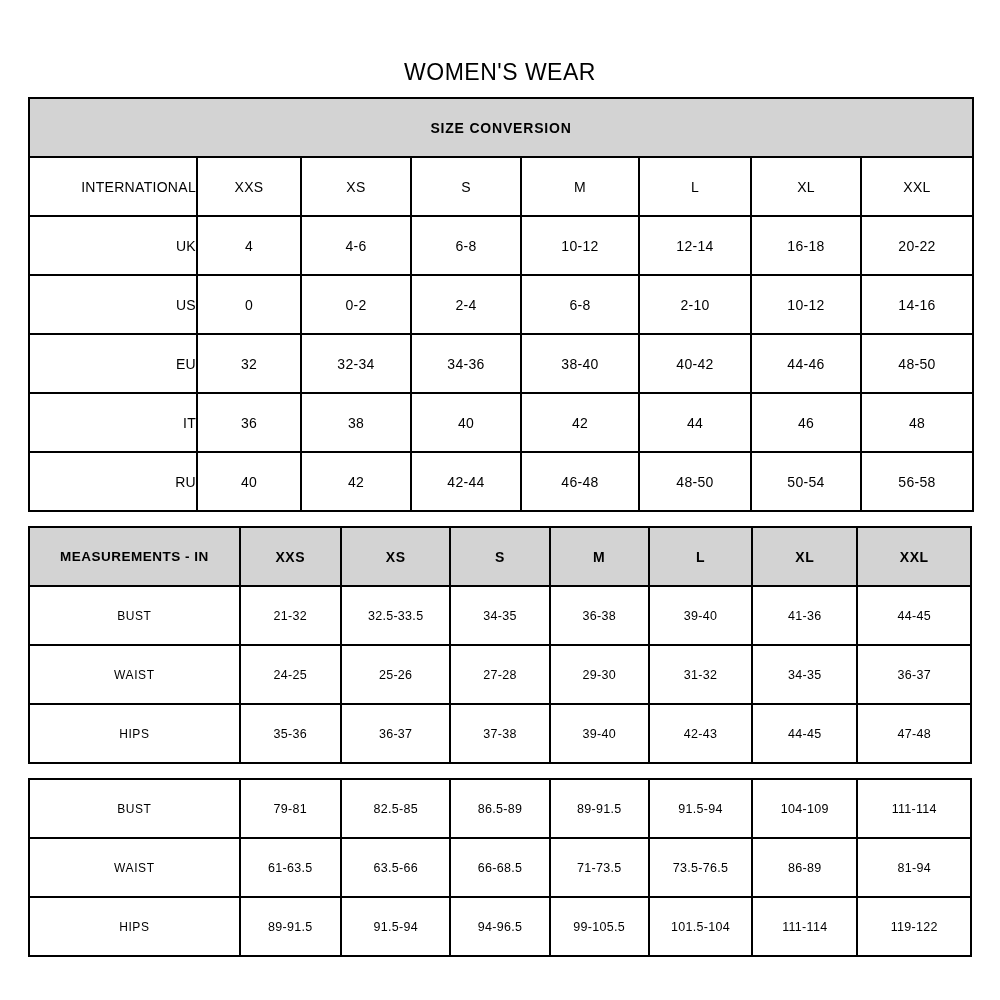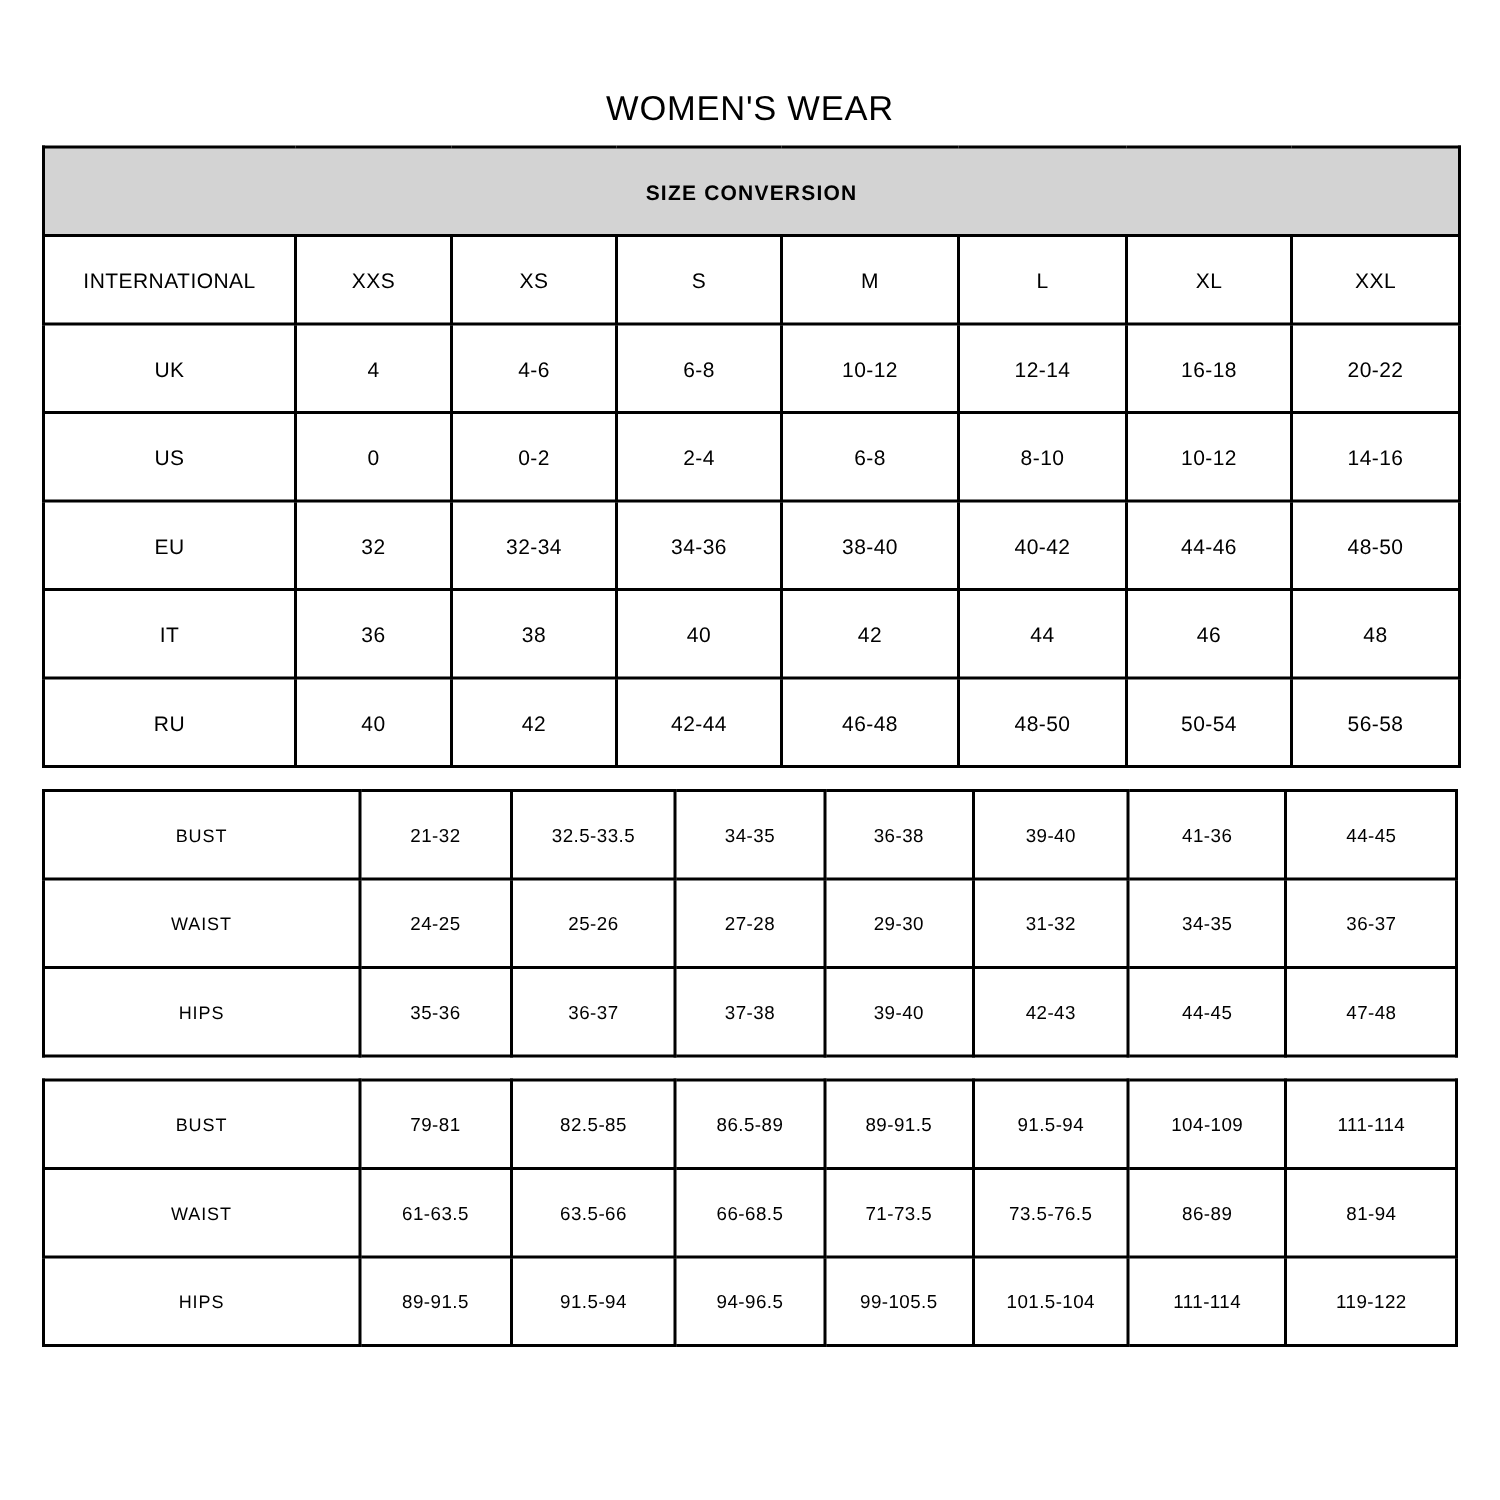--- a/index.html
+++ b/index.html
@@ -60,20 +60,21 @@
     font-size: 14px;
     letter-spacing: 0.6px;
     height: 56px;
   }
   .conv-table td {
     height: 57px;
     font-size: 14px;
   }
   .conv-table td.rowlabel {
     font-size: 14px;
+    text-align: right;
   }
   .meas-table td {
     height: 57px;
   }
   .meas-table td.rowlabel {
     font-size: 12px;
     letter-spacing: 0.6px;
   }
   .meas-table td.val {
     font-size: 12.5px;
@@ -132,21 +133,21 @@
         <td>12-14</td>
         <td>16-18</td>
         <td>20-22</td>
       </tr>
       <tr>
         <td class="rowlabel">US</td>
         <td>0</td>
         <td>0-2</td>
         <td>2-4</td>
         <td>6-8</td>
-        <td>8-10</td>
+        <td>2-10</td>
         <td>10-12</td>
         <td>14-16</td>
       </tr>
       <tr>
         <td class="rowlabel">EU</td>
         <td>32</td>
         <td>32-34</td>
         <td>34-36</td>
         <td>38-40</td>
         <td>40-42</td>
@@ -183,20 +184,30 @@
       <col style="width:208px">
       <col style="width:100px">
       <col style="width:108px">
       <col style="width:98px">
       <col style="width:98px">
       <col style="width:102px">
       <col style="width:104px">
       <col style="width:112px">
     </colgroup>
     <tbody>
+      <tr class="hdr">
+        <td class="rowlabel">MEASUREMENTS - IN</td>
+        <td>XXS</td>
+        <td>XS</td>
+        <td>S</td>
+        <td>M</td>
+        <td>L</td>
+        <td>XL</td>
+        <td>XXL</td>
+      </tr>
       <tr>
         <td class="rowlabel">BUST</td>
         <td class="val">21-32</td>
         <td class="val">32.5-33.5</td>
         <td class="val">34-35</td>
         <td class="val">36-38</td>
         <td class="val">39-40</td>
         <td class="val">41-36</td>
         <td class="val">44-45</td>
       </tr>

